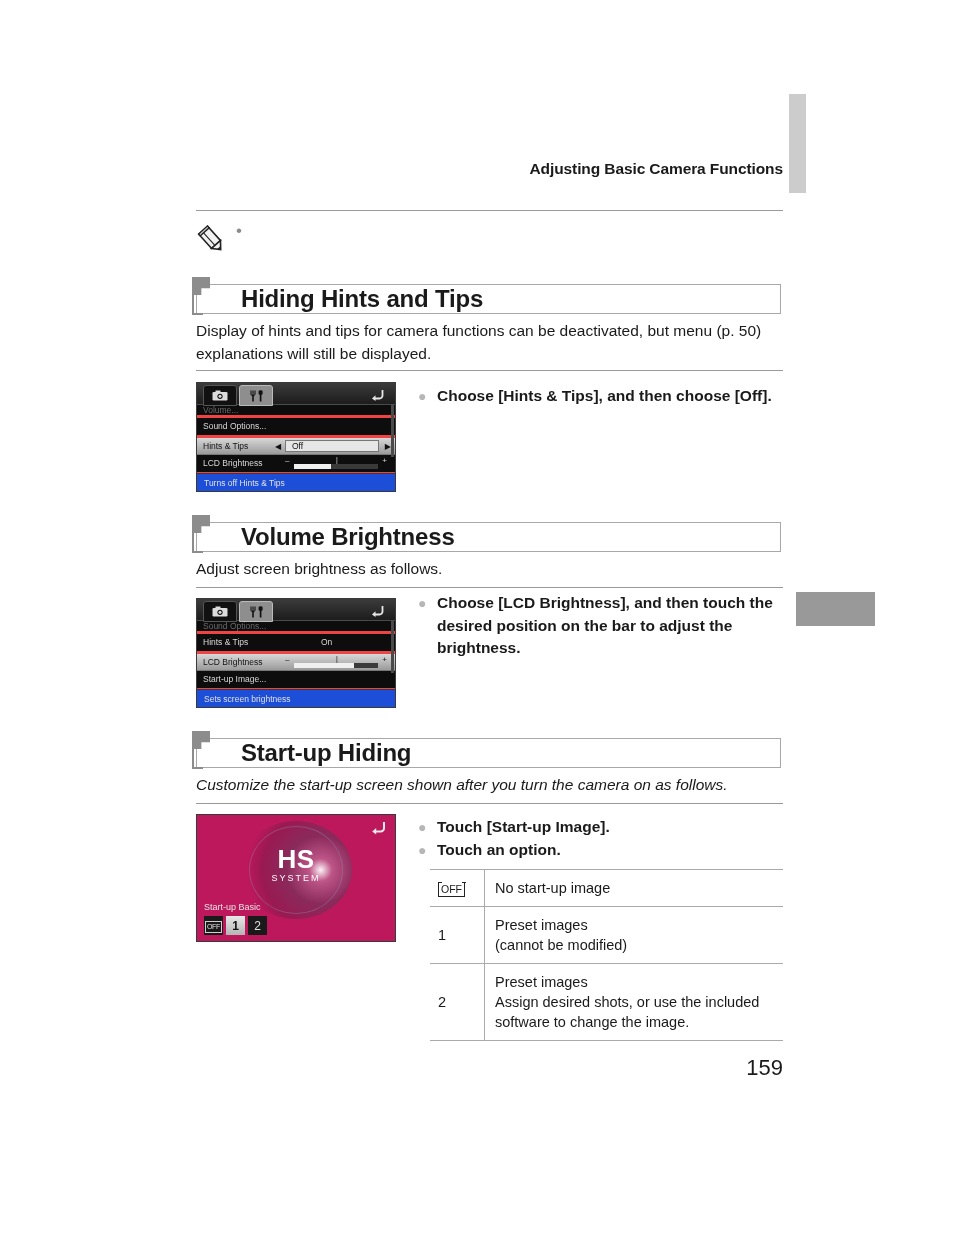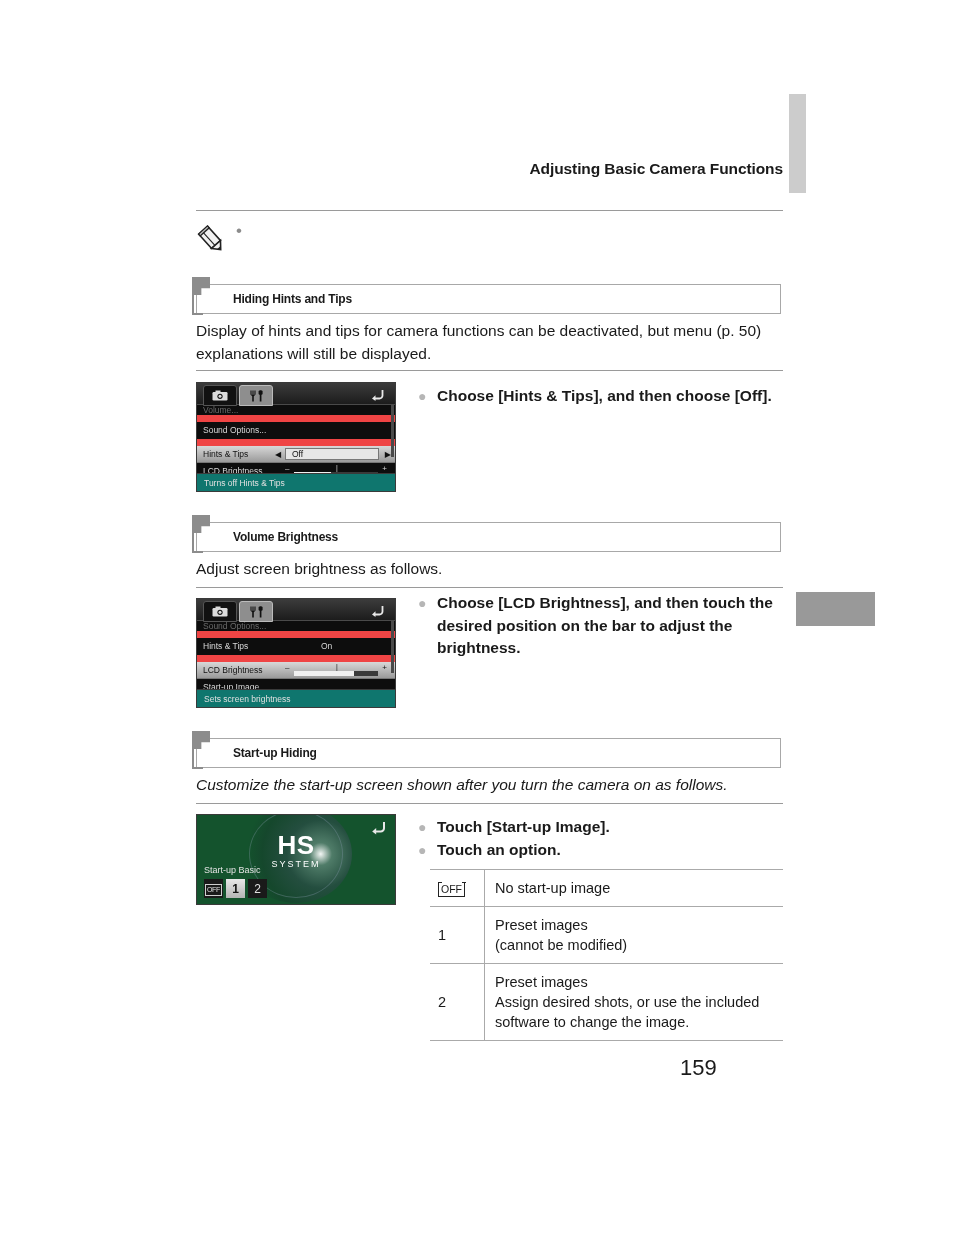--- a/index.html
+++ b/index.html
@@ -110,23 +110,23 @@
   .section-heading .flag-tail {
     position: absolute;
     left: -5px;
     top: 10px;
     width: 9px;
     height: 18px;
     border-left: 2px solid #8c8c8c;
     border-bottom: 2px solid #8c8c8c;
   }
   .section-heading h2 {
-    margin: 8px;
+    margin: 16px;
     padding-left: 28px;
-    font-size: 12px;
+    font-size: 24px;
     font-weight: bold;
     letter-spacing: -0.2px;
   }
 
   .section-desc {
     position: absolute;
     left: 196px;
     width: 587px;
     font-size: 15.5px;
     line-height: 22.5px;
@@ -181,21 +181,21 @@
     justify-content: center;
     color: #e8e8e8;
   }
   .cam-rows { position: relative; }
   .cam-row {
     height: 16.5px;
     display: flex;
     align-items: center;
     padding: 0 6px;
     position: relative;
-    border-bottom: 7px solid #ef4444;
+    border-bottom: 3px solid #ef4444;
   }
   .cam-row.sel {
     background: linear-gradient(#d8d8d8, #9a9a9a);
     color: #111;
     border-bottom: 1px solid #777;
   }
   .cam-row.faded { color: #6a6a6a; }
   .cam-row .lbl { flex: 0 0 auto; }
   .cam-row .val {
     position: absolute;
@@ -244,35 +244,35 @@
     right: 1px;
     top: 22px;
     width: 3px;
     height: 52px;
     background: #4a4a4a;
   }
   .cam-hint {
     position: absolute;
     left: 0; right: 0; bottom: 0;
     height: 17px;
-    background: #0f766e;
+    background: #1d4ed8;
     border-top: 1px solid #3a3a3a;
     display: flex;
     align-items: center;
     padding-left: 7px;
     color: #e0e0e0;
     font-size: 8.5px;
   }
 
   
   .splash {
     position: absolute;
     width: 200px;
-    height: 91px;
-    background: #14532d;
+    height: 128px;
+    background: #be185d;
     border: 1px solid #3a3a3a;
     box-sizing: border-box;
     overflow: hidden;
   }
   .splash-glow {
     position: absolute;
     left: 50%;
     top: 44%;
     transform: translate(-50%, -50%);
     width: 112px;
@@ -419,21 +419,21 @@
     width: 4px;
     height: 1.5px;
     background: #222;
   }
 
   .page-number {
     position: absolute;
     left: 680px;
     top: 1055px;
     width: 103px;
-    text-align: left;
+    text-align: right;
     font-size: 22px;
   }
 </style>
 </head>
 <body>
 
 <div class="margin-tab-light"></div>
 <div class="margin-tab-dark"></div>
 
 <div class="running-header">Adjusting Basic Camera Functions</div>

